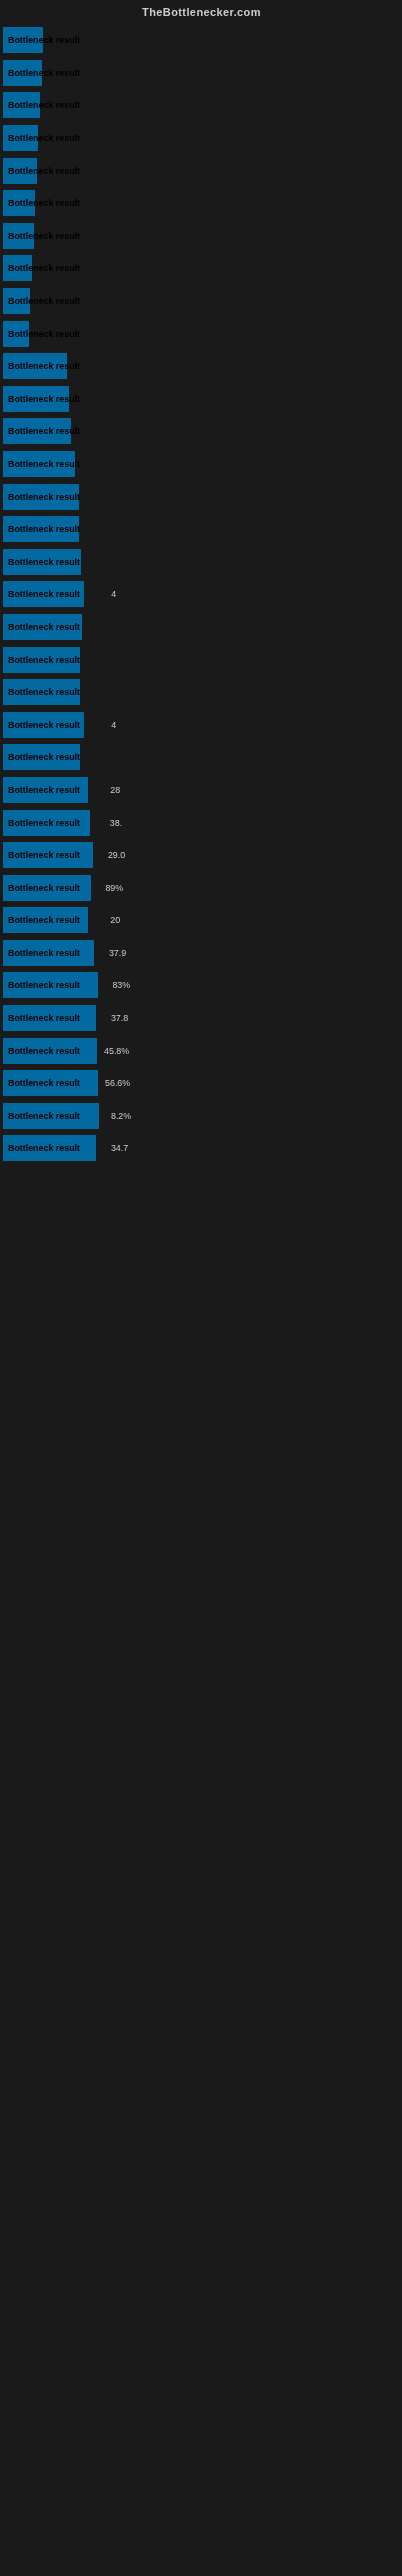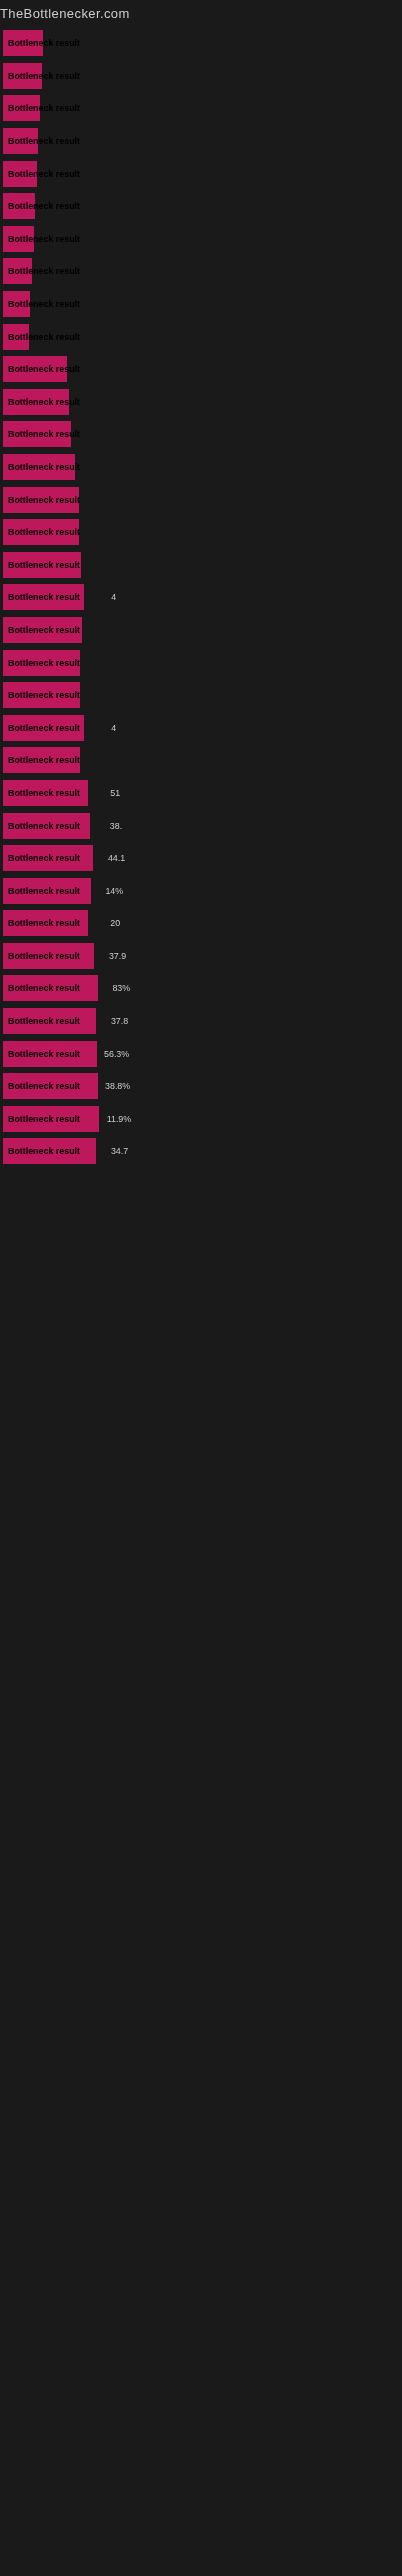--- a/index.html
+++ b/index.html
@@ -4,36 +4,37 @@
   <style>
     * { margin: 0; padding: 0; box-sizing: border-box; }
     body {
       width: 403px;
       min-height: 2576px;
       background: #1a1a1a;
       font-family: Arial, sans-serif;
       position: relative;
     }
     .header {
+      text-align: center;
       padding: 6.4px 0 3.2px 0;
       color: #ccc;
-      font-size: 13px;
-      font-weight: normal;
+      font-size: 11px;
+      font-weight: bold;
       letter-spacing: 0.4px;
     }
     .bar-row {
       display: flex;
       align-items: center;
       margin: 0 0 1.6px 0;
       height: 31px;
       position: relative;
     }
     .bar {
       height: 26px;
-      background: #be185d;
+      background: #0369a1;
       display: flex;
       align-items: center;
       padding-left: 3.2px;
       min-width: 8px;
       position: relative;
     }
     .bar-label {
       color: #000;
       font-size: 8.9px;
       font-weight: bold;
@@ -175,39 +176,39 @@
       </div>
     </div>
     <div class="bar-row">
       <div class="bar" style="width: 77px;">
         <span class="bar-label">Bottleneck result</span>
       </div>
     </div>
     <div class="bar-row">
       <div class="bar" style="width: 85px;">
         <span class="bar-label">Bottleneck result</span>
-        <span class="bar-value">51</span>
+        <span class="bar-value">28</span>
       </div>
     </div>
     <div class="bar-row">
       <div class="bar" style="width: 87px;">
         <span class="bar-label">Bottleneck result</span>
         <span class="bar-value">38.</span>
       </div>
     </div>
     <div class="bar-row">
       <div class="bar" style="width: 90px;">
         <span class="bar-label">Bottleneck result</span>
-        <span class="bar-value">44.1</span>
+        <span class="bar-value">29.0</span>
       </div>
     </div>
     <div class="bar-row">
       <div class="bar" style="width: 88px;">
         <span class="bar-label">Bottleneck result</span>
-        <span class="bar-value">14%</span>
+        <span class="bar-value">89%</span>
       </div>
     </div>
     <div class="bar-row">
       <div class="bar" style="width: 85px;">
         <span class="bar-label">Bottleneck result</span>
         <span class="bar-value">20</span>
       </div>
     </div>
     <div class="bar-row">
       <div class="bar" style="width: 91px;">
@@ -223,33 +224,33 @@
     </div>
     <div class="bar-row">
       <div class="bar" style="width: 93px;">
         <span class="bar-label">Bottleneck result</span>
         <span class="bar-value">37.8</span>
       </div>
     </div>
     <div class="bar-row">
       <div class="bar" style="width: 94px;">
         <span class="bar-label">Bottleneck result</span>
-        <span class="bar-value">56.3%</span>
+        <span class="bar-value">45.8%</span>
       </div>
     </div>
     <div class="bar-row">
       <div class="bar" style="width: 95px;">
         <span class="bar-label">Bottleneck result</span>
-        <span class="bar-value">38.8%</span>
+        <span class="bar-value">56.6%</span>
       </div>
     </div>
     <div class="bar-row">
       <div class="bar" style="width: 96px;">
         <span class="bar-label">Bottleneck result</span>
-        <span class="bar-value">11.9%</span>
+        <span class="bar-value">8.2%</span>
       </div>
     </div>
     <div class="bar-row">
       <div class="bar" style="width: 93px;">
         <span class="bar-label">Bottleneck result</span>
         <span class="bar-value">34.7</span>
       </div>
     </div>
   </div>
 

